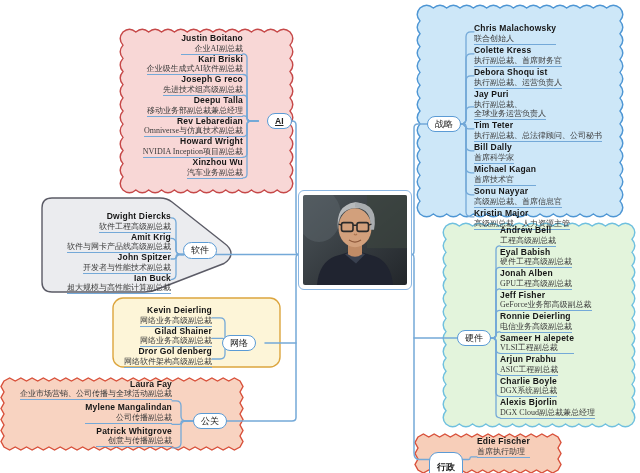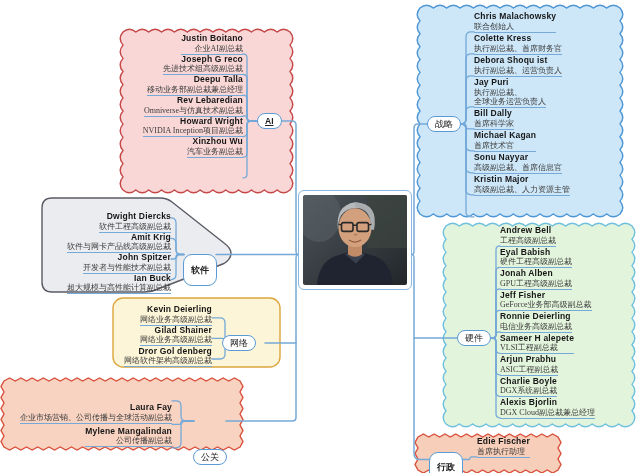--- a/index.html
+++ b/index.html
@@ -13,42 +13,42 @@
   .entry{width:fit-content;padding-bottom:1px;border-bottom:1.4px solid var(--connector,#74a9d8);}
   .pname{font:bold 8.5px/9.5px "Liberation Sans",sans-serif;color:#161616;letter-spacing:.2px;}
   .ptitle{font:8px/9px "Liberation Serif","DejaVu Serif",serif;color:#3b3b3b;white-space:pre-line;}
   .side-left .entries{align-items:flex-end;}
   .side-left .entry{text-align:right;}
   .side-right .entries{align-items:flex-start;}
   .side-right .entry{text-align:left;}
 
   #blob-ai{left:123px;top:32px;width:167px;height:158px;}
   #blob-ai .entries{padding:2px 47px 0 0;gap:0.2px;}
-  #blob-strategy{left:420px;top:8px;width:200px;height:153px;}
+  #blob-strategy{left:420px;top:20px;width:200px;height:153px;}
   #blob-strategy .entries{padding:4px 0 0 54px;gap:1.5px;}
   #blob-software{left:42px;top:198px;width:189px;height:94px;}
   #blob-software .entries{padding:14px 60px 0 0;gap:0.1px;}
   #blob-network{left:113px;top:298px;width:167px;height:69px;}
-  #blob-network .entries{padding:16px 68px 0 0;gap:0.1px;justify-content:flex-end;}
+  #blob-network .entries{padding:8px 68px 0 0;gap:0.1px;}
   #blob-pr{left:4px;top:381px;width:236px;height:66px;}
   #blob-pr .entries{padding:0 68px 0 0;gap:3px;justify-content:flex-end;}
   #blob-hardware{left:446px;top:226px;width:186px;height:198px;}
   #blob-hardware .entries{padding:0 0 0 54px;gap:1px;}
   #blob-admin{left:418px;top:437px;width:144px;height:33px;}
   #blob-admin .entries{padding:0 0 0 59px;}
 
   .pill{position:absolute;z-index:4;display:flex;align-items:center;justify-content:center;
         background:#fff;border:1.4px solid var(--pillb,#5b9bd5);border-radius:9px;
         font:9px/1 "Liberation Serif","DejaVu Serif",serif;color:#222;
         padding:0 7px;height:16px;box-sizing:border-box;white-space:nowrap;}
-  #pill-ai{left:257px;top:113px;font:bold 8.5px/1 "Liberation Sans",sans-serif;text-decoration:underline;}
+  #pill-ai{left:267px;top:113px;font:bold 8.5px/1 "Liberation Sans",sans-serif;text-decoration:underline;}
   #pill-strategy{left:427px;top:116px;}
-  #pill-software{left:183px;top:254px;height:32px;font-weight:bold;}
+  #pill-software{left:183px;top:242px;height:17px;}
   #pill-network{left:222px;top:335px;}
-  #pill-pr{left:193px;top:413px;margin-top:36px;}
+  #pill-pr{left:193px;top:413px;}
   #pill-hardware{left:457px;top:330px;}
   #pill-admin{left:429px;top:452px;height:30px;font-weight:bold;}
 
   #photo{position:absolute;left:298px;top:190px;width:114px;height:100px;box-sizing:border-box;
          border:1.5px solid #8ab6e2;border-radius:6px;background:#fff;padding:4px;z-index:3;}
   #photo svg{width:100%;height:100%;display:block;border-radius:2px;}
 </style>
 </head>
 <body>
 
@@ -109,20 +109,24 @@
       <path d="M477,456.8 L471.35,456.8 Q470,456.8 470,458.15 L470,458.15 Q470,459.5 468.65,459.5 L462,459.5" fill="none" stroke="#74a9d8" stroke-width="1.3" stroke-linecap="round"></path>
     </svg>
 
   <div class="blob side-left" id="blob-ai">
     <div class="entries">
     <div class="entry">
       <div class="pname">Justin Boitano</div>
       <div class="ptitle">企业AI副总裁</div>
     </div>
 
+    <div class="entry">
+      <div class="pname">Kari Briski</div>
+      <div class="ptitle">企业级生成式AI软件副总裁</div>
+    </div>
 
     <div class="entry">
       <div class="pname">Joseph G reco</div>
       <div class="ptitle">先进技术组高级副总裁</div>
     </div>
 
     <div class="entry">
       <div class="pname">Deepu Talla</div>
       <div class="ptitle">移动业务部副总裁兼总经理</div>
     </div>
@@ -160,20 +164,24 @@
       <div class="pname">Debora Shoqu ist</div>
       <div class="ptitle">执行副总裁、运营负责人</div>
     </div>
 
     <div class="entry">
       <div class="pname">Jay Puri</div>
       <div class="ptitle">执行副总裁、
 全球业务运营负责人</div>
     </div>
 
+    <div class="entry">
+      <div class="pname">Tim Teter</div>
+      <div class="ptitle">执行副总裁、总法律顾问、公司秘书</div>
+    </div>
 
     <div class="entry">
       <div class="pname">Bill Dally</div>
       <div class="ptitle">首席科学家</div>
     </div>
 
     <div class="entry">
       <div class="pname">Michael Kagan</div>
       <div class="ptitle">首席技术官</div>
     </div>
@@ -238,20 +246,24 @@
     <div class="entry">
       <div class="pname">Laura Fay</div>
       <div class="ptitle">企业市场营销、公司传播与全球活动副总裁</div>
     </div>
 
     <div class="entry">
       <div class="pname">Mylene Mangalindan</div>
       <div class="ptitle">公司传播副总裁</div>
     </div>
 
+    <div class="entry">
+      <div class="pname">Patrick Whitgrove</div>
+      <div class="ptitle">创意与传播副总裁</div>
+    </div>
   </div>
   </div>
 
   <div class="blob side-right" id="blob-hardware">
     <div class="entries">
     <div class="entry">
       <div class="pname">Andrew Bell</div>
       <div class="ptitle">工程高级副总裁</div>
     </div>
 

